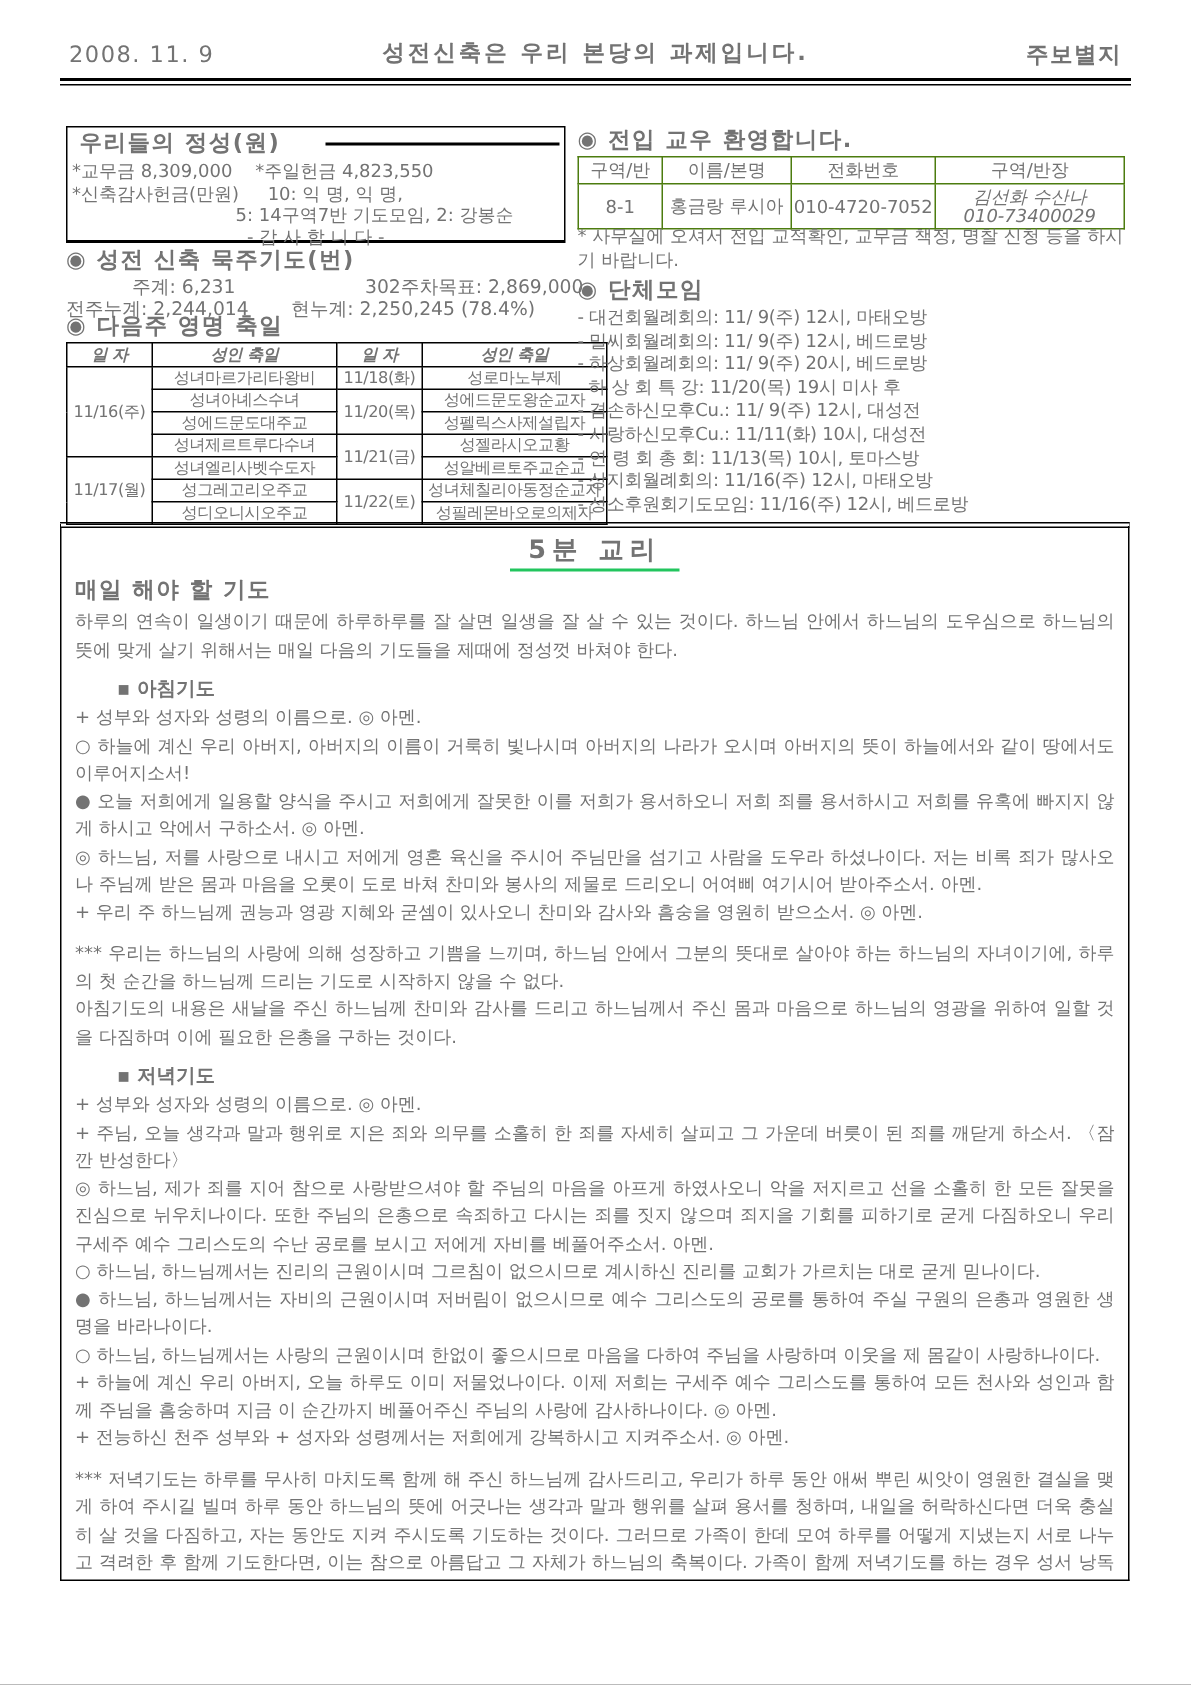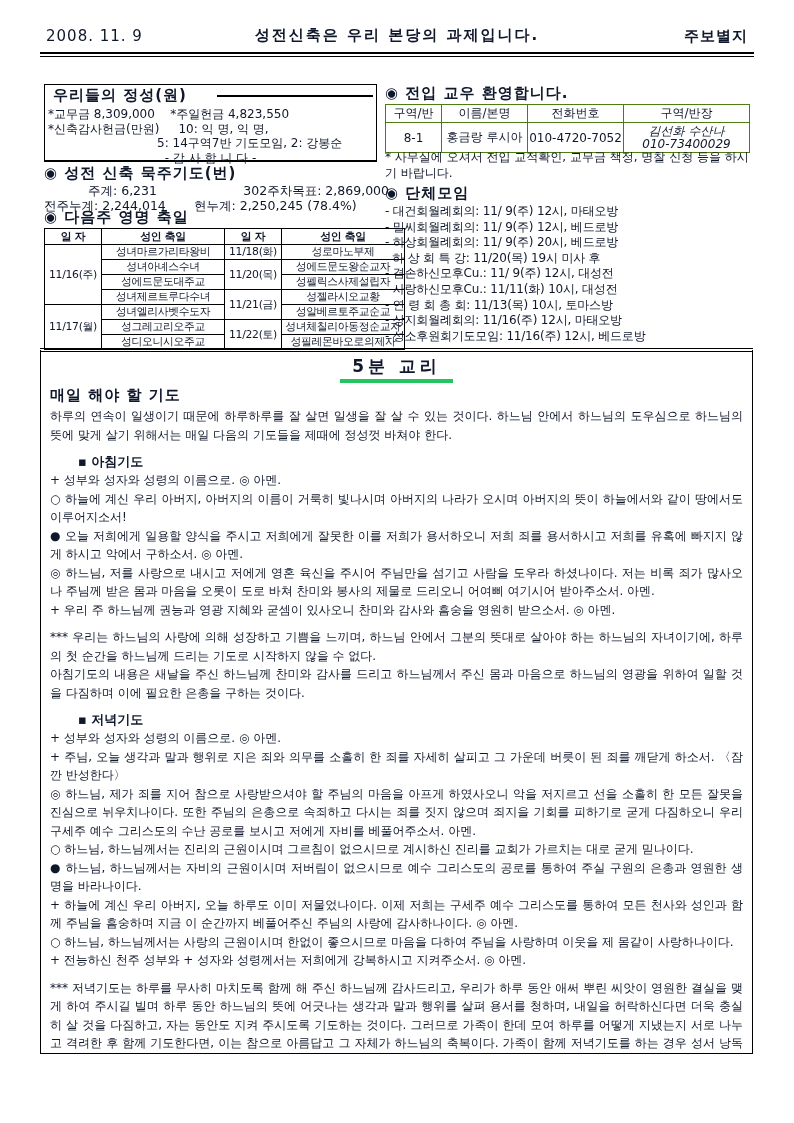--- a/index.html
+++ b/index.html
@@ -1,18 +1,18 @@
 <!DOCTYPE html>
 <html><head>
 <meta charset="utf-8">
 <style>
   html,body{margin:0;padding:0;background:#888;}
   .page{
     position:relative;width:794px;height:1123px;margin:0 auto;
-    background:#ffffff;color:#0f172a;
+    background:#ffffff;color:#737373;
     font-family:"DejaVu Sans","Liberation Sans",sans-serif;
     overflow:hidden;
   }
   .abs{position:absolute;}
   
   .hdr-date{left:46px;top:27px;font-size:15px;letter-spacing:1px;}
   .hdr-title{left:0;right:0;top:26px;text-align:center;font-size:15px;font-weight:bold;letter-spacing:2px;}
   .hdr-label{right:46px;top:27px;font-size:15px;font-weight:bold;letter-spacing:1px;}
   .hdr-rule{left:40px;top:52px;width:714px;height:2px;border-top:2px solid #000;border-bottom:1px solid #000;}
   
@@ -25,37 +25,37 @@
   
   .sec-title{font-size:15px;font-weight:bold;letter-spacing:1px;}
   .rosary-rows{left:44px;top:183px;width:345px;font-size:12.5px;}
   .rosary-row{display:flex;line-height:15px;white-space:pre;}
   .rosary-row .c1a{width:200px;margin-left:44px;}
   .rosary-row .c1b{width:150px;}
   
   table{border-collapse:collapse;}
   .feast-table{left:44px;top:228px;width:356px;table-layout:fixed;}
   .feast-table th,.feast-table td{border:1px solid #000;font-size:10.8px;text-align:center;padding:0;height:14px;letter-spacing:-0.3px;overflow:hidden;white-space:nowrap;}
-  .feast-table th{font-weight:bold;height:15px;}
+  .feast-table th{font-weight:bold;height:15px;font-style:italic;}
   .fc-date{width:56px;}
   .fc-saint{width:122px;}
   
   .welcome-table{left:385px;top:104px;width:360px;table-layout:fixed;}
   .welcome-table th,.welcome-table td{border:1px solid #4d7c0f;font-size:12px;text-align:center;padding:0;overflow:hidden;}
   .welcome-table th{height:17px;font-weight:normal;}
   .welcome-table td{height:29px;}
   .leader-cell{font-size:11px;line-height:13px;font-style:italic;}
   .welcome-note{left:385px;top:150px;width:370px;font-size:12px;line-height:15.5px;}
   
   .groups-list{left:385px;top:204px;width:375px;}
   .group-item{font-size:12px;line-height:15.6px;white-space:pre;letter-spacing:-0.2px;}
   
   .cat-box{left:40px;top:348px;width:713px;height:706px;border:1px solid #000;border-top:4px double #000;box-sizing:border-box;padding:3px 9px 0 9px;overflow:hidden;}
   .cat-title-wrap{text-align:center;}
-  .cat-title{display:inline-block;font-size:17px;font-weight:bold;letter-spacing:4px;border-bottom:4px solid #22c55e;padding:0 12px 1px 12px;}
+  .cat-title{display:inline-block;font-size:17px;font-weight:bold;letter-spacing:4px;border-bottom:2px solid #22c55e;padding:0 12px 1px 12px;}
   .cat-heading{font-size:15px;font-weight:bold;margin:3px 0 2px 0;letter-spacing:1px;}
   .cat-intro{font-size:12px;line-height:18.5px;text-align:justify;}
   .prayer-heading{font-size:13px;font-weight:bold;margin-top:9px;line-height:18px;margin-left:28px;}
   .pline{font-size:12px;line-height:18.5px;text-align:justify;}
   .pnote{font-size:12px;line-height:18.5px;text-align:justify;margin-top:9px;}
   .evening{margin-top:2px;}
 </style>
 </head>
 <body>
 
@@ -184,20 +184,20 @@
     <div class="pnote">*** 우리는 하느님의 사랑에 의해 성장하고 기쁨을 느끼며, 하느님 안에서 그분의 뜻대로 살아야 하는 하느님의 자녀이기에, 하루의 첫 순간을 하느님께 드리는 기도로 시작하지 않을 수 없다.</div>
     <div class="pline">아침기도의 내용은 새날을 주신 하느님께 찬미와 감사를 드리고 하느님께서 주신 몸과 마음으로 하느님의 영광을 위하여 일할 것을 다짐하며 이에 필요한 은총을 구하는 것이다.</div>
 
     <div class="evening">
       <div class="prayer-heading">▪ 저녁기도</div>
       <div class="pline">+ 성부와 성자와 성령의 이름으로. ◎ 아멘.</div>
       <div class="pline">+ 주님, 오늘 생각과 말과 행위로 지은 죄와 의무를 소홀히 한 죄를 자세히 살피고 그 가운데 버릇이 된 죄를 깨닫게 하소서. 〈잠깐 반성한다〉</div>
       <div class="pline">◎ 하느님, 제가 죄를 지어 참으로 사랑받으셔야 할 주님의 마음을 아프게 하였사오니 악을 저지르고 선을 소홀히 한 모든 잘못을 진심으로 뉘우치나이다. 또한 주님의 은총으로 속죄하고 다시는 죄를 짓지 않으며 죄지을 기회를 피하기로 굳게 다짐하오니 우리 구세주 예수 그리스도의 수난 공로를 보시고 저에게 자비를 베풀어주소서. 아멘.</div>
       <div class="pline">○ 하느님, 하느님께서는 진리의 근원이시며 그르침이 없으시므로 계시하신 진리를 교회가 가르치는 대로 굳게 믿나이다.</div>
       <div class="pline">● 하느님, 하느님께서는 자비의 근원이시며 저버림이 없으시므로 예수 그리스도의 공로를 통하여 주실 구원의 은총과 영원한 생명을 바라나이다.</div>
+      <div class="pline">○ 하느님, 하느님께서는 사랑의 근원이시며 한없이 좋으시므로 마음을 다하여 주님을 사랑하며 이웃을 제 몸같이 사랑하나이다.</div>
       <div class="pline">+ 하늘에 계신 우리 아버지, 오늘 하루도 이미 저물었나이다. 이제 저희는 구세주 예수 그리스도를 통하여 모든 천사와 성인과 함께 주님을 흠숭하며 지금 이 순간까지 베풀어주신 주님의 사랑에 감사하나이다. ◎ 아멘.</div>
-      <div class="pline">○ 하느님, 하느님께서는 사랑의 근원이시며 한없이 좋으시므로 마음을 다하여 주님을 사랑하며 이웃을 제 몸같이 사랑하나이다.</div>
       <div class="pline">+ 전능하신 천주 성부와 + 성자와 성령께서는 저희에게 강복하시고 지켜주소서. ◎ 아멘.</div>
       <div class="pnote">*** 저녁기도는 하루를 무사히 마치도록 함께 해 주신 하느님께 감사드리고, 우리가 하루 동안 애써 뿌린 씨앗이 영원한 결실을 맺게 하여 주시길 빌며 하루 동안 하느님의 뜻에 어긋나는 생각과 말과 행위를 살펴 용서를 청하며, 내일을 허락하신다면 더욱 충실히 살 것을 다짐하고, 자는 동안도 지켜 주시도록 기도하는 것이다. 그러므로 가족이 한데 모여 하루를 어떻게 지냈는지 서로 나누고 격려한 후 함께 기도한다면, 이는 참으로 아름답고 그 자체가 하느님의 축복이다. 가족이 함께 저녁기도를 하는 경우 성서 낭독을 하든가 자유기도나 성가를 넣어 더 풍부히 하면 좋다.</div>
     </div>
   </div>
 
 </div>
 
 </body></html>

